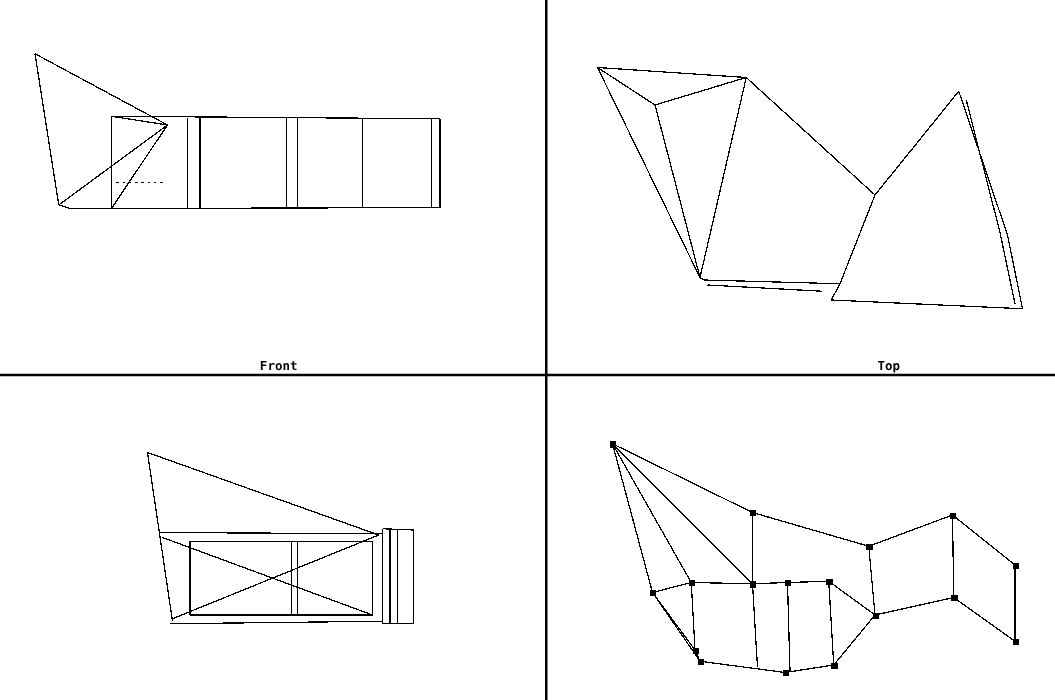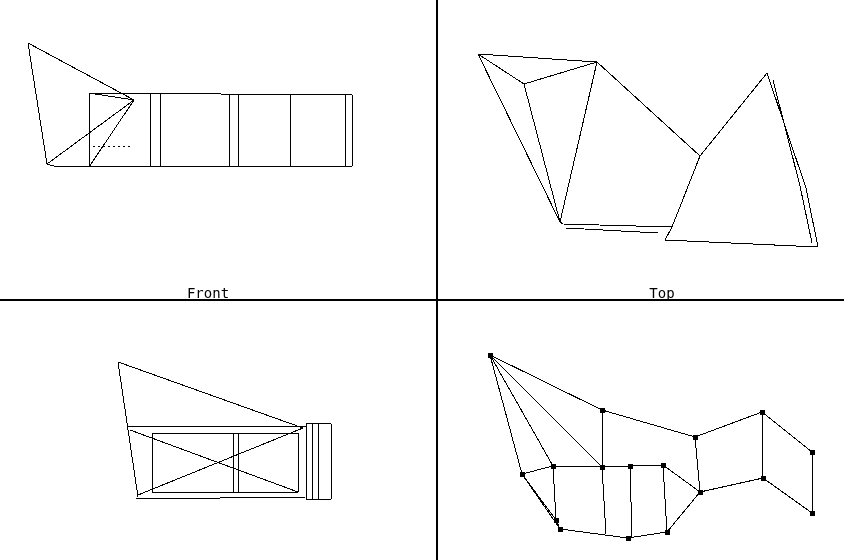--- a/index.html
+++ b/index.html
@@ -8,25 +8,25 @@
     width:844px;height:560px;
     background:#ffffff;
     overflow:hidden;
     font-family:"DejaVu Sans Mono","Liberation Mono",monospace;
   }
   .wire-svg{position:absolute;left:0;top:0;width:844px;height:560px;}
   .divider-v{position:absolute;left:436px;top:0;width:2px;height:560px;background:#000;}
   .divider-h{position:absolute;left:0;top:299px;width:844px;height:2px;background:#000;}
   .vp-label{
     position:absolute;
-    font-size:14px;line-height:11px;color:#000;
-    text-align:center;white-space:pre;
+    font-size:10px;line-height:11px;color:#000;
+    text-align:right;white-space:pre;font-weight:bold;
   }
   .vp-label.front{left:178px;top:288px;width:60px;}
-  .vp-label.top{left:640px;top:288px;width:44px;}
+  .vp-label.top{left:676px;top:288px;width:44px;}
 </style>
 </head>
 <body>
 
 <div class="screen">
 
   <svg class="wire-svg" viewBox="0 0 844 560" shape-rendering="crispEdges">
     <g>
         <line x1="28" y1="43" x2="134" y2="100" stroke="#000000" stroke-width="1"></line>
         <line x1="28" y1="43" x2="47" y2="164" stroke="#000000" stroke-width="1"></line>

